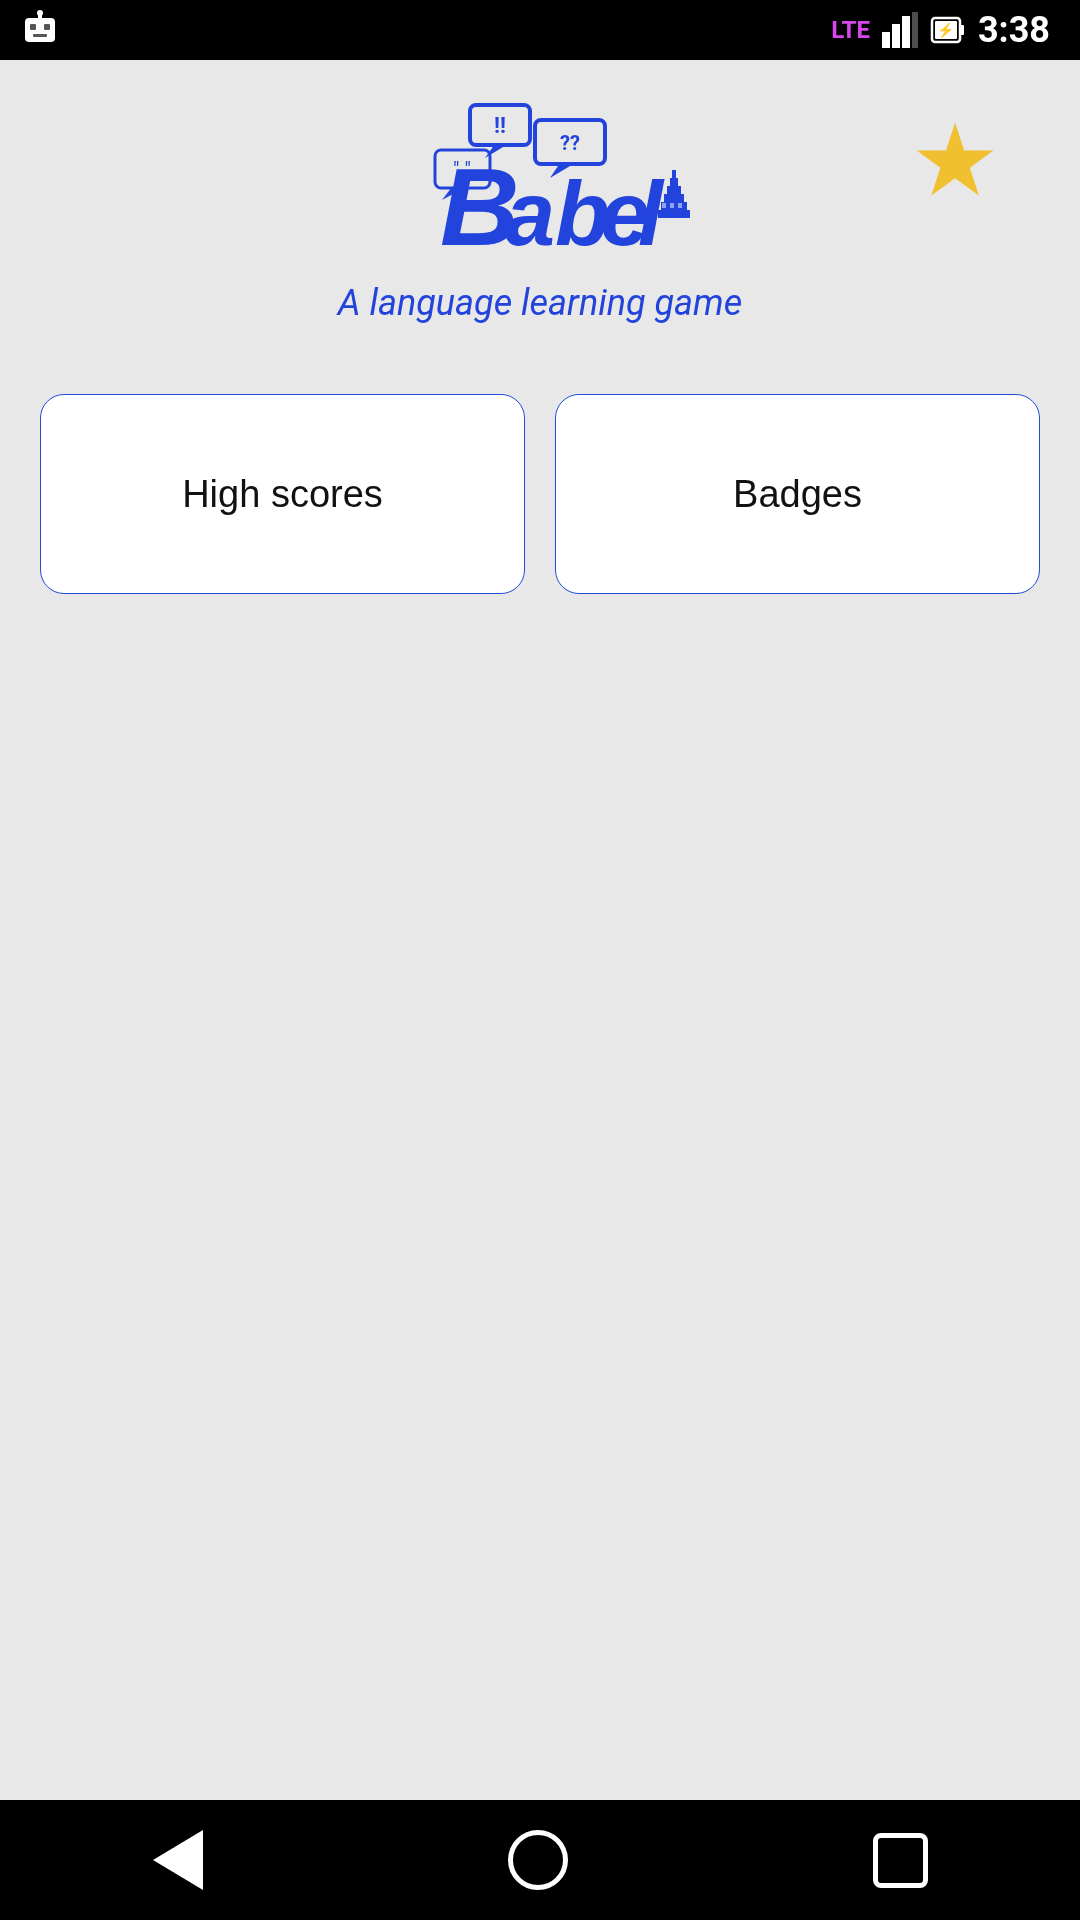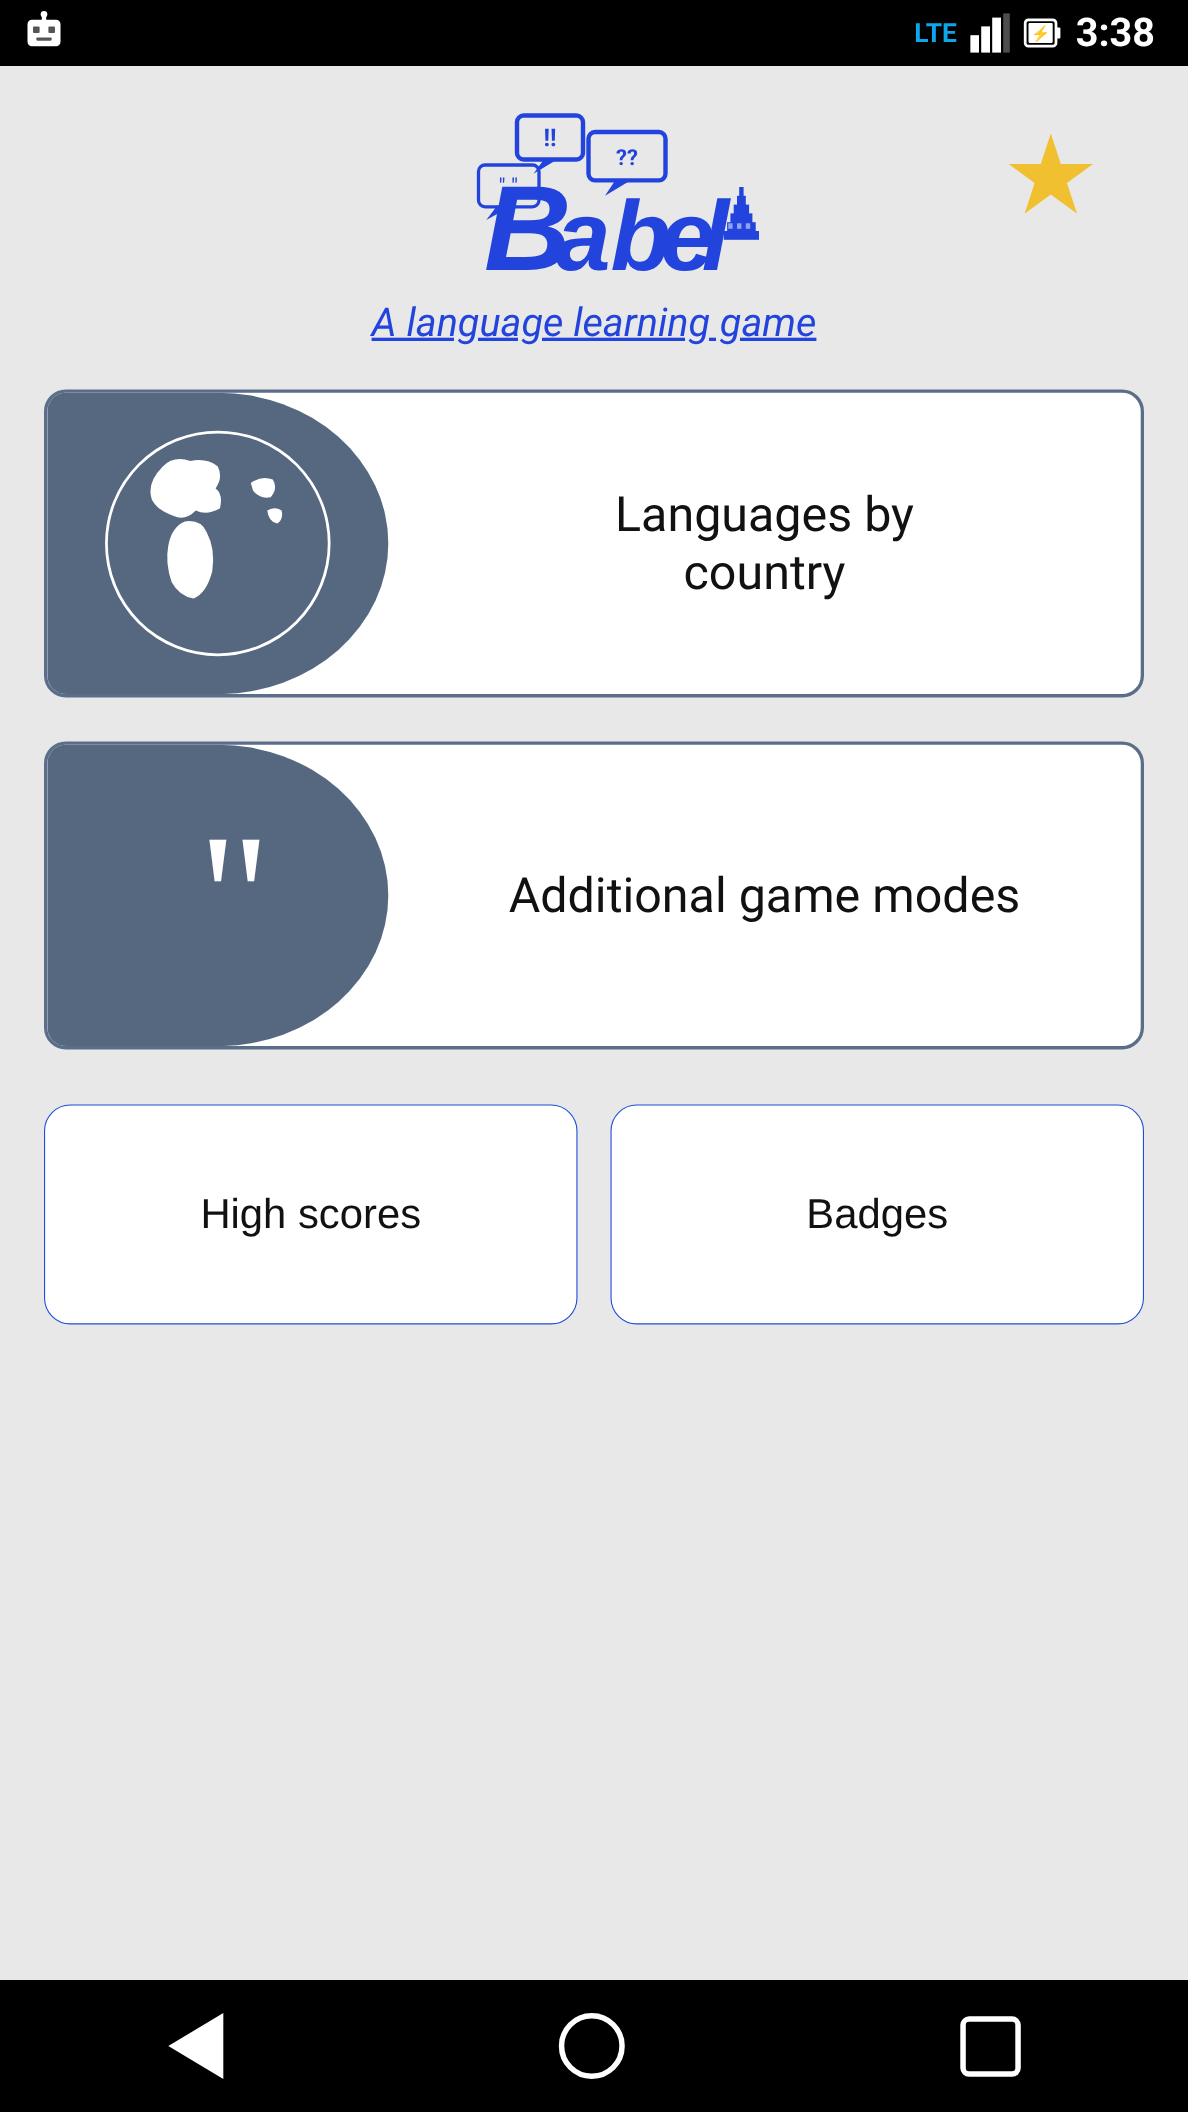--- a/index.html
+++ b/index.html
@@ -36,21 +36,21 @@
       gap: 12px;
     }
 
     .status-time {
       color: white;
       font-size: 36px;
       font-weight: bold;
     }
 
     .lte-text {
-      color: #0ea5e9;
+      color: #d946ef;
       font-size: 24px;
       font-weight: bold;
     }
 
     
     .main-content {
       flex: 1;
       display: flex;
       flex-direction: column;
       align-items: center;
@@ -77,22 +77,21 @@
     
     .babel-logo {
       width: 320px;
       height: 160px;
     }
 
     .subtitle {
       color: #2244dd;
       font-size: 36px;
       font-style: italic;
-      margin-top: 12px;
-      text-decoration: underline;
+      margin-top: 22px;
     }
 
     .star-button {
       position: absolute;
       right: 40px;
       top: 10px;
       background: none;
       border: none;
       cursor: pointer;
       font-size: 100px;
@@ -296,51 +295,20 @@
         <polygon points="72,87 62,100 86,87" fill="#2244dd"></polygon>
       </svg>
       <span class="subtitle">A language learning game</span>
     </div>
 
     <button class="star-button" style="color:#f0c030;">
       ★
     </button>
   </div>
 
-  <div class="game-buttons">
-
-    <div class="game-mode-btn">
-      <div class="game-mode-icon">
-        <svg class="globe-svg" viewBox="0 0 220 220">
-          <circle cx="110" cy="110" r="100" fill="none" stroke="white" stroke-width="5"></circle>
-          <circle cx="110" cy="110" r="100" fill="#566880"></circle>
-
-          <g fill="white">
-
-            <path d="M60,40 Q70,30 85,35 Q100,32 110,40 Q115,50 108,60 Q115,65 112,78 Q100,85 90,80 Q80,90 70,85 Q55,80 50,70 Q45,55 60,40Z"></path>
-
-            <path d="M80,90 Q95,88 100,100 Q108,115 105,135 Q100,155 88,160 Q75,158 68,145 Q62,128 65,112 Q68,95 80,90Z"></path>
-
-            <path d="M140,55 Q150,48 160,52 Q165,60 158,68 Q148,70 142,62Z"></path>
-            <path d="M155,80 Q162,76 168,80 Q170,88 164,92 Q156,90 155,80Z"></path>
-          </g>
-        </svg>
-      </div>
-      <div class="game-mode-label" style="white-space: pre-line;">Languages by
-country</div>
-    </div>
-
-    <div class="game-mode-btn">
-      <div class="game-mode-icon">
-        <div class="quote-marks">"</div>
-      </div>
-      <div class="game-mode-label">Additional game modes</div>
-    </div>
-
-  </div>
 
   <div class="bottom-buttons">
     <button class="small-btn">High scores</button>
     <button class="small-btn">Badges</button>
   </div>
 
 </div>
 
 <div class="nav-bar">
   <button style="background:none;border:none;cursor:pointer;display:flex;align-items:center;justify-content:center;">

